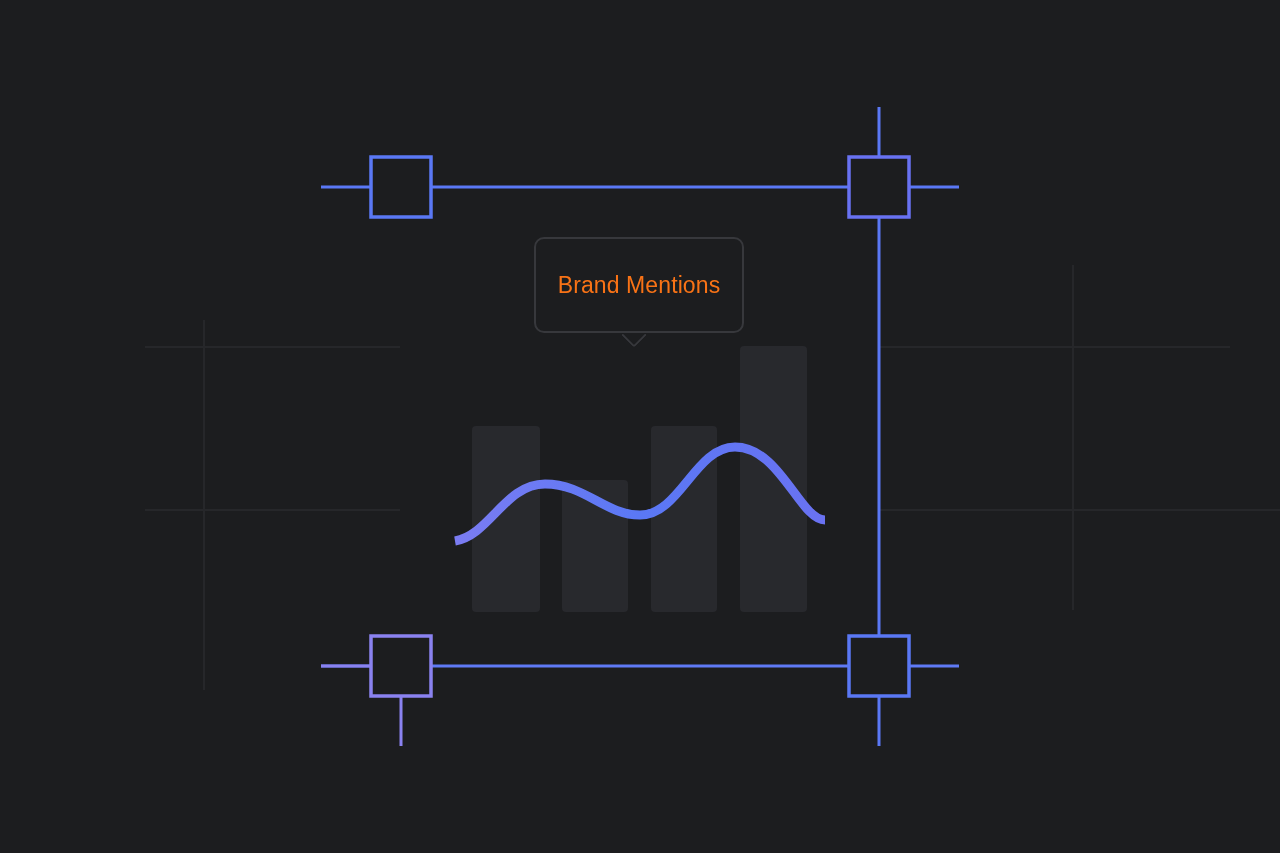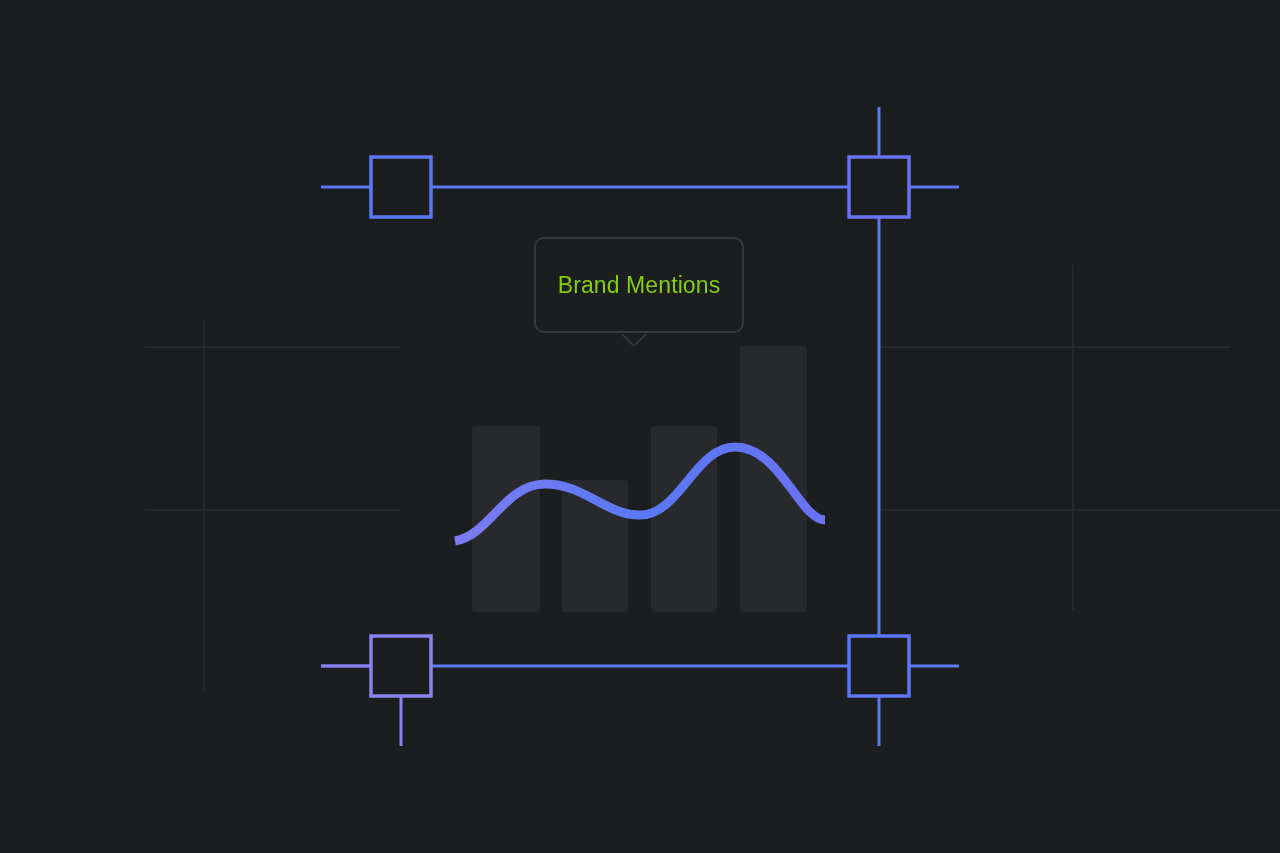--- a/index.html
+++ b/index.html
@@ -12,21 +12,21 @@
     #canvas { position: absolute; left: 0; top: 0; }
     .tooltip {
       position: absolute;
       left: 534px; top: 237px;
       width: 210px; height: 96px;
       box-sizing: border-box;
       border: 2px solid #37383c;
       border-radius: 10px;
       background: #1c1d1f;
       display: flex; align-items: center; justify-content: center;
-      color: #84cc16;
+      color: #f97316;
       font-size: 23px;
       letter-spacing: 0.1px;
     }
     .tooltip-tail {
       position: absolute;
       left: 625px; top: 326px;
       width: 16px; height: 16px;
       background: #1c1d1f;
       border-right: 2px solid #37383c;
       border-bottom: 2px solid #37383c;

